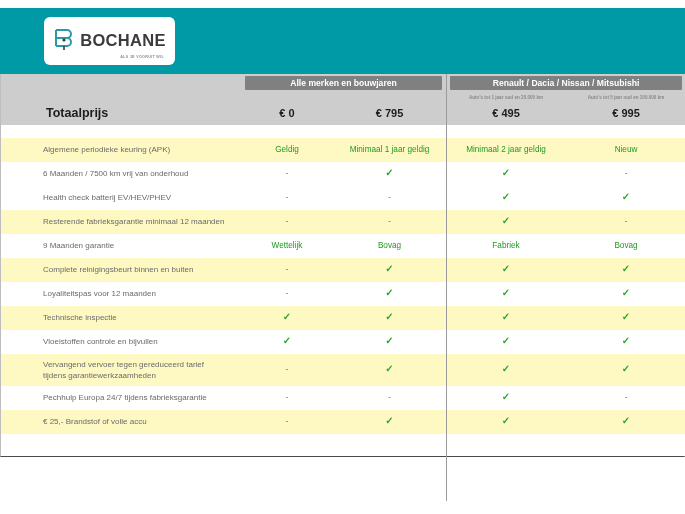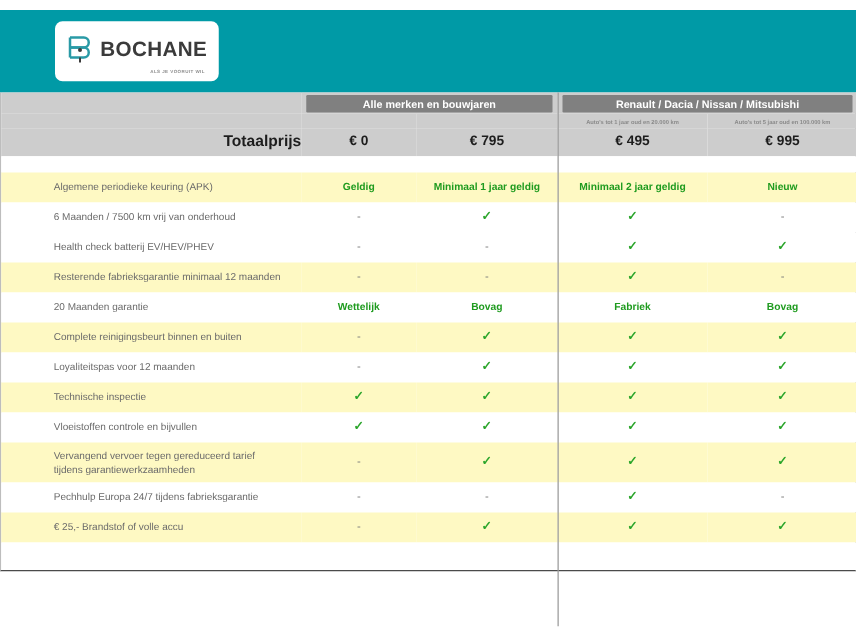--- a/index.html
+++ b/index.html
@@ -116,21 +116,21 @@
   .hdr-price td {
     height: 22px;
     text-align: center;
     font-size: 11px;
     font-weight: bold;
     color: #1d1d1d;
     vertical-align: middle;
     padding-bottom: 3px;
   }
   .hdr-price td.label-cell {
-    text-align: right;
+    text-align: left;
     padding-left: 45px;
     font-size: 12.5px;
   }
 
   
   .spacer-row td { height: 13px; background: #ffffff; padding: 0; }
 
   
   tbody.body-rows td {
     height: 24px;
@@ -151,21 +151,21 @@
   tbody.body-rows tr.alt td { background: #fef9c3; }
   tbody.body-rows tr.plain td { background: #ffffff; }
   tbody.body-rows tr.tall td { height: 32px; }
   tbody.body-rows tr.blank td { height: 22px; }
 
   .tick { color: #2aa52a; font-size: 10px; font-weight: bold; line-height: 1; }
   .dash { color: #7a7a7a; font-size: 9px; line-height: 1; }
   .txt-green {
     color: #1f9b1f;
     font-size: 8.2px;
-    font-weight: bold;
+    font-weight: normal;
   }
   .twoline { display: block; }
 
   
   .divider {
     position: absolute;
     top: 0;
     width: 1px;
     background: #9a9a9a;
   }
@@ -264,21 +264,21 @@
             <td><span class="tick">✓</span></td>
           </tr>
           <tr class="alt">
             <td class="label-cell">Resterende fabrieksgarantie minimaal 12 maanden</td>
             <td><span class="dash">-</span></td>
             <td><span class="dash">-</span></td>
             <td><span class="tick">✓</span></td>
             <td><span class="dash">-</span></td>
           </tr>
           <tr class="plain">
-            <td class="label-cell">20 Maanden  garantie</td>
+            <td class="label-cell">9 Maanden  garantie</td>
             <td><span class="txt-green">Wettelijk</span></td>
             <td><span class="txt-green">Bovag</span></td>
             <td><span class="txt-green">Fabriek</span></td>
             <td><span class="txt-green">Bovag</span></td>
           </tr>
           <tr class="alt">
             <td class="label-cell">Complete reinigingsbeurt binnen en buiten</td>
             <td><span class="dash">-</span></td>
             <td><span class="tick">✓</span></td>
             <td><span class="tick">✓</span></td>

